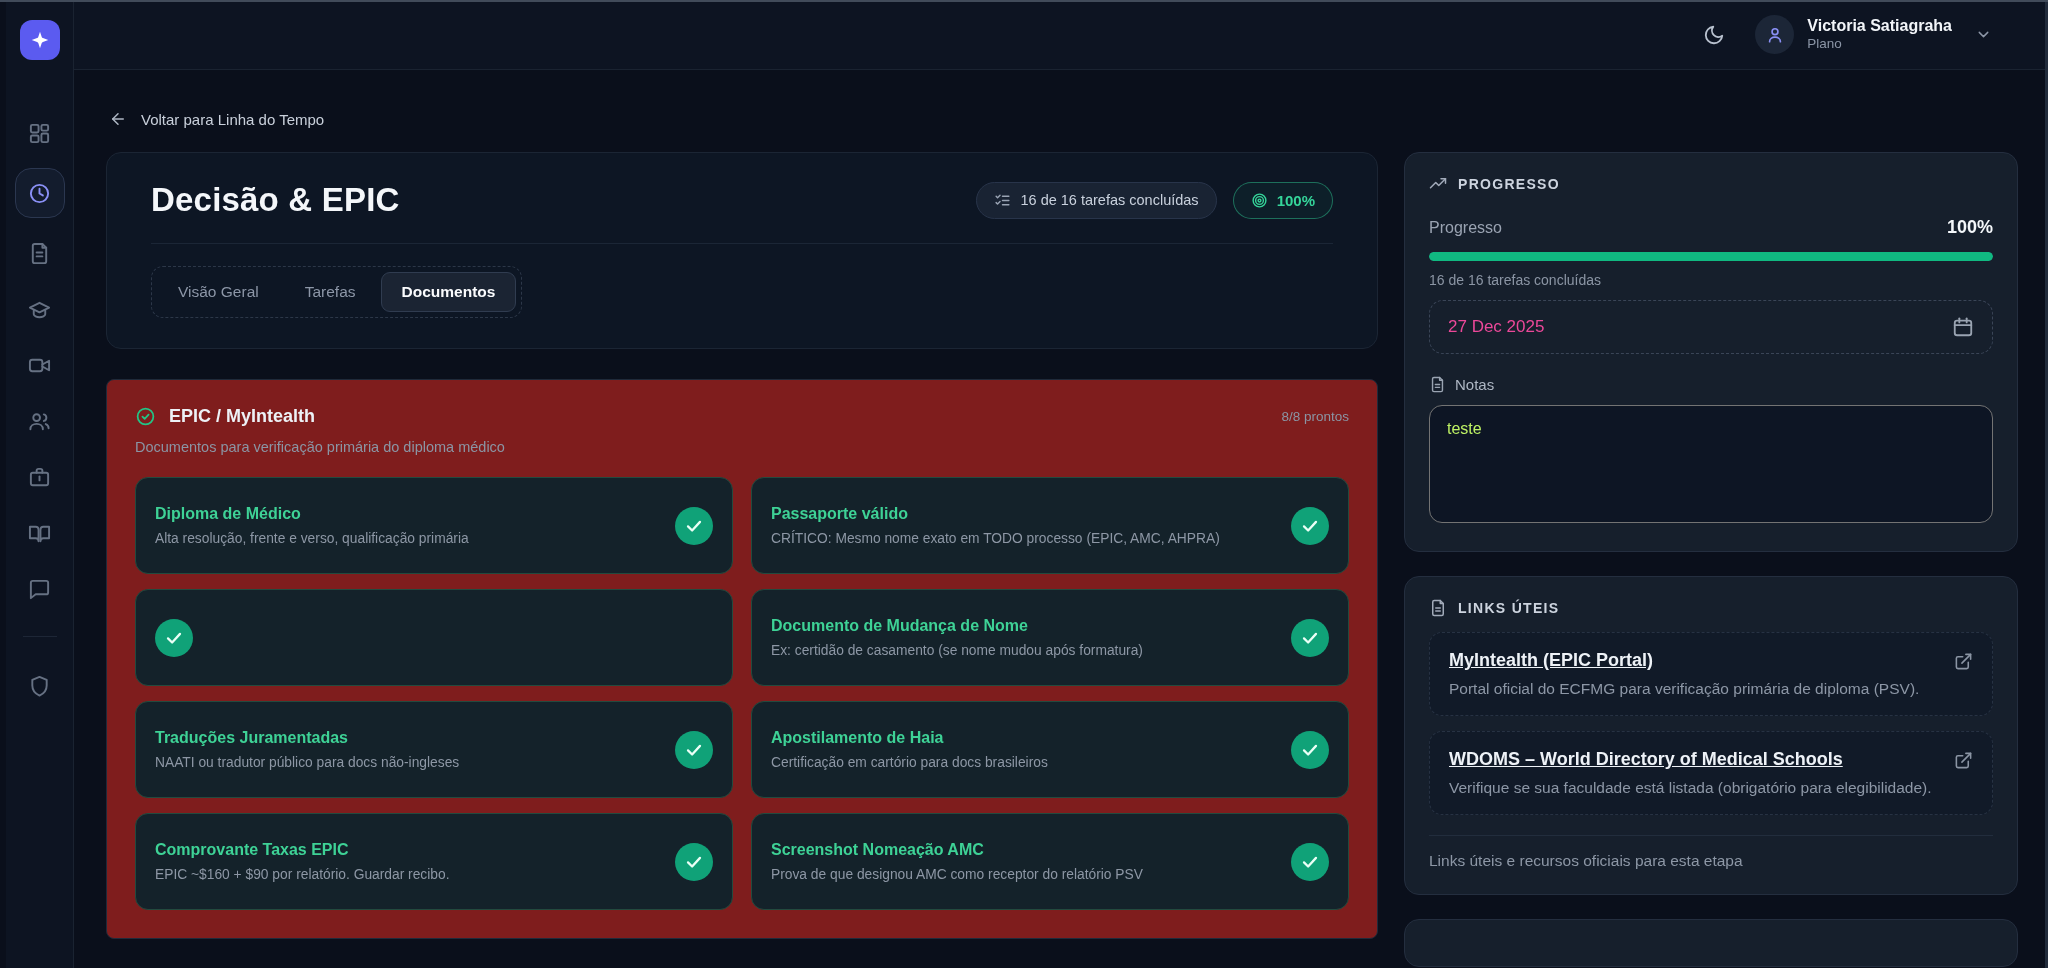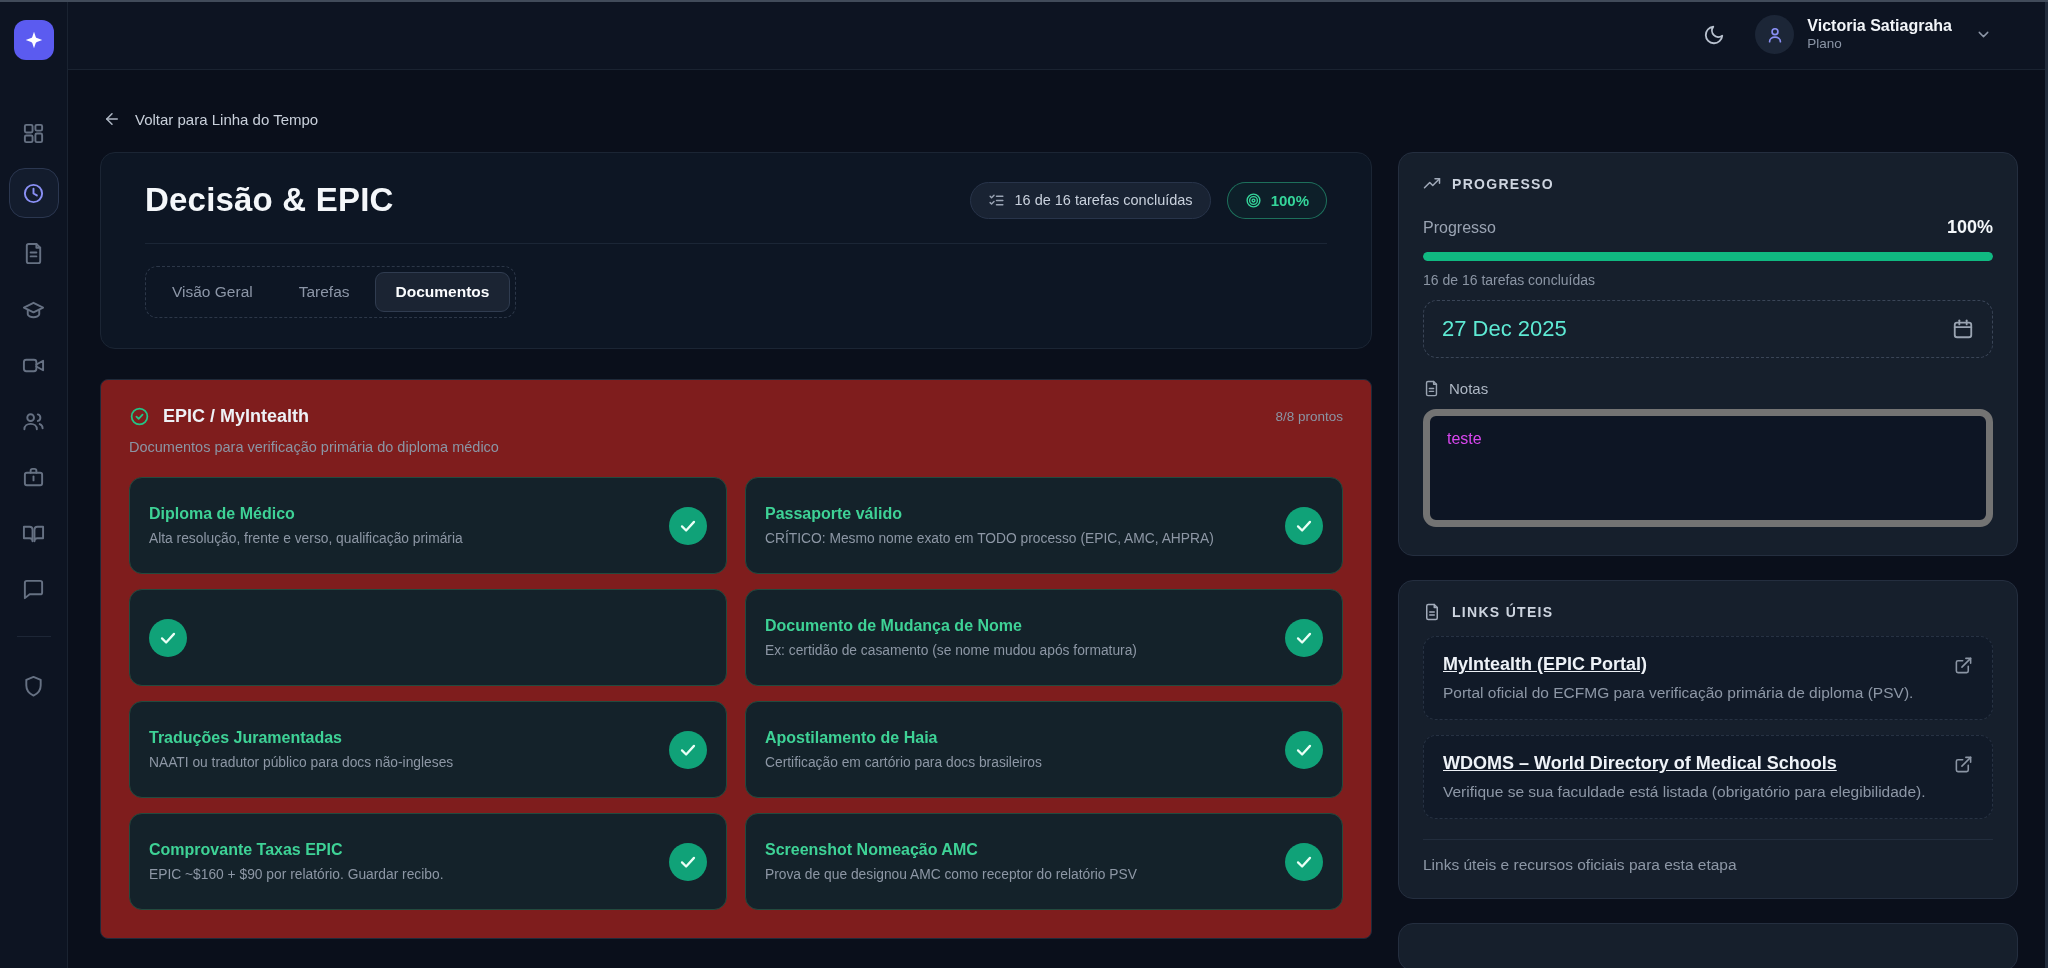--- a/index.html
+++ b/index.html
@@ -4,21 +4,21 @@
 <style>
   * { margin:0; padding:0; box-sizing:border-box; }
   html,body { width:2048px; height:968px; overflow:hidden; }
   body {
     font-family:"Liberation Sans","DejaVu Sans",sans-serif;
     background:#0a0f1b; color:#e8edf4; position:relative;
   }
   .top-strip { position:absolute; top:0; left:0; right:0; height:2px; background:#414b5a; z-index:50; }
   .right-strip { position:absolute; top:2px; right:0; width:3px; bottom:0; background:#222c3c; z-index:50; }
 
-  .shell { display:flex; height:968px; }
+  .shell { display:flex; height:968px;margin-left:6px; }
 
   
   .sidebar {
     width:68px; background:#0d1422; border-right:1px solid #1a2331;
     display:flex; flex-direction:column; align-items:center; flex-shrink:0; padding-top:20px;
   }
   .logo {
     width:40px; height:40px; border-radius:12px; background:#5b5bf0;
     display:flex; align-items:center; justify-content:center; margin-bottom:58px;
   }
@@ -110,27 +110,27 @@
   .prog-label { font-size:16px; color:#9aa3b2; }
   .prog-value { font-size:18px; font-weight:bold; color:#f4f7fa; }
   .prog-track { height:9px; border-radius:999px; background:#273245; margin-top:14px; overflow:hidden; }
   .prog-fill { height:100%; border-radius:999px; background:#10b981; }
   .prog-tasks { font-size:14px; color:#8b95a4; margin-top:11px; }
   .date-label { font-size:16px; color:#c9d0db; margin-top:22px; }
   .date-input {
     margin-top:12px; border:1px dashed #3a4557; border-radius:14px; padding:15px 18px;
     display:flex; align-items:center; justify-content:space-between; cursor:pointer;
   }
-  .date-value { font-size:22px; color:#5eead4; }
+  .date-value { font-size:17px; color:#ec4899; }
   .date-input svg { width:22px; height:22px; color:#9aa4b2; }
   .notes-label { display:flex; align-items:center; gap:9px; font-size:15px; color:#aeb7c4; margin-top:22px; }
   .notes-label svg { width:17px; height:17px; color:#9aa4b2; }
   .notes-area {
-    margin-top:12px; width:100%; height:118px; background:#0d1524; border:7px solid #737373;
-    border-radius:13px; padding:14px 17px; font-size:16px; color:#d946ef; resize:none; outline:none;
+    margin-top:12px; width:100%; height:118px; background:#0d1524; border:1px solid #737373;
+    border-radius:13px; padding:14px 17px; font-size:16px; color:#bef264; resize:none; outline:none;
     font-family:"Liberation Sans","DejaVu Sans",sans-serif;
   }
 
   .link-item {
     background:#111a28; border:1px dashed #273243; border-radius:13px;
     padding:17px 19px; margin-top:15px; cursor:pointer;
   }
   .link-top { display:flex; align-items:flex-start; justify-content:space-between; }
   .link-title { font-size:18px; font-weight:bold; color:#eef2f7;text-decoration:underline; }
   .link-ext { color:#8b95a4; display:flex; margin-top:2px; }

